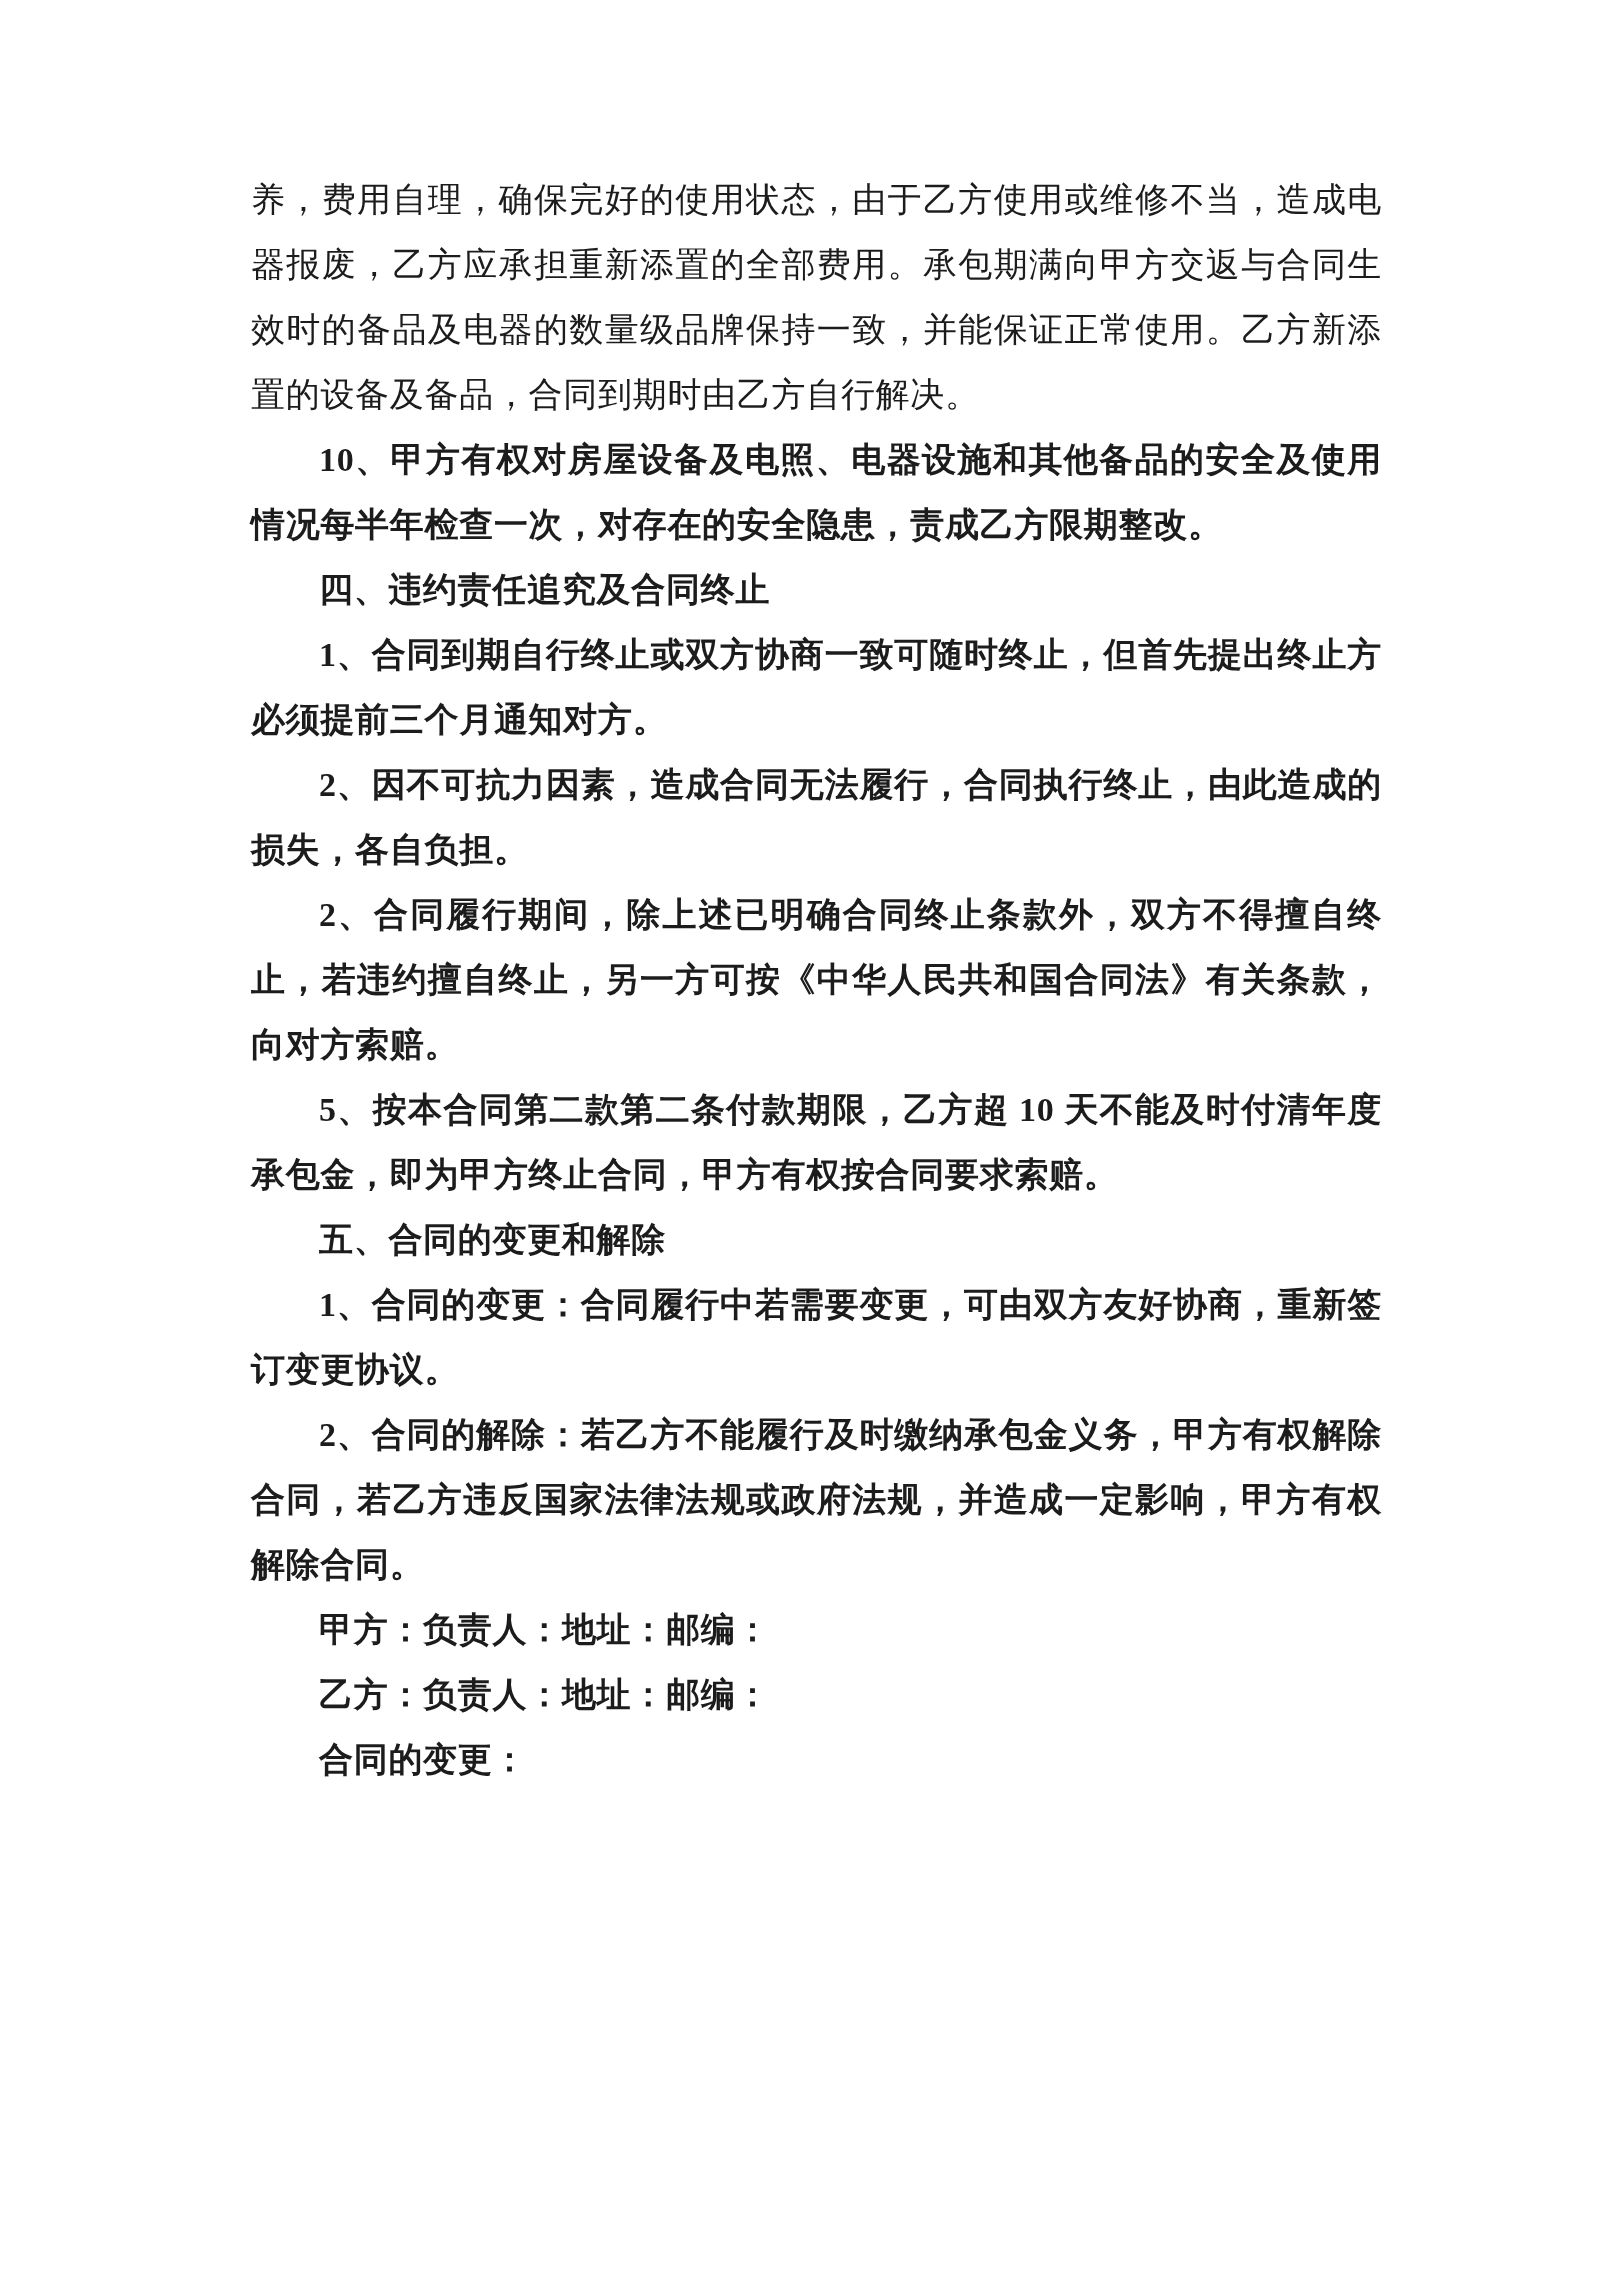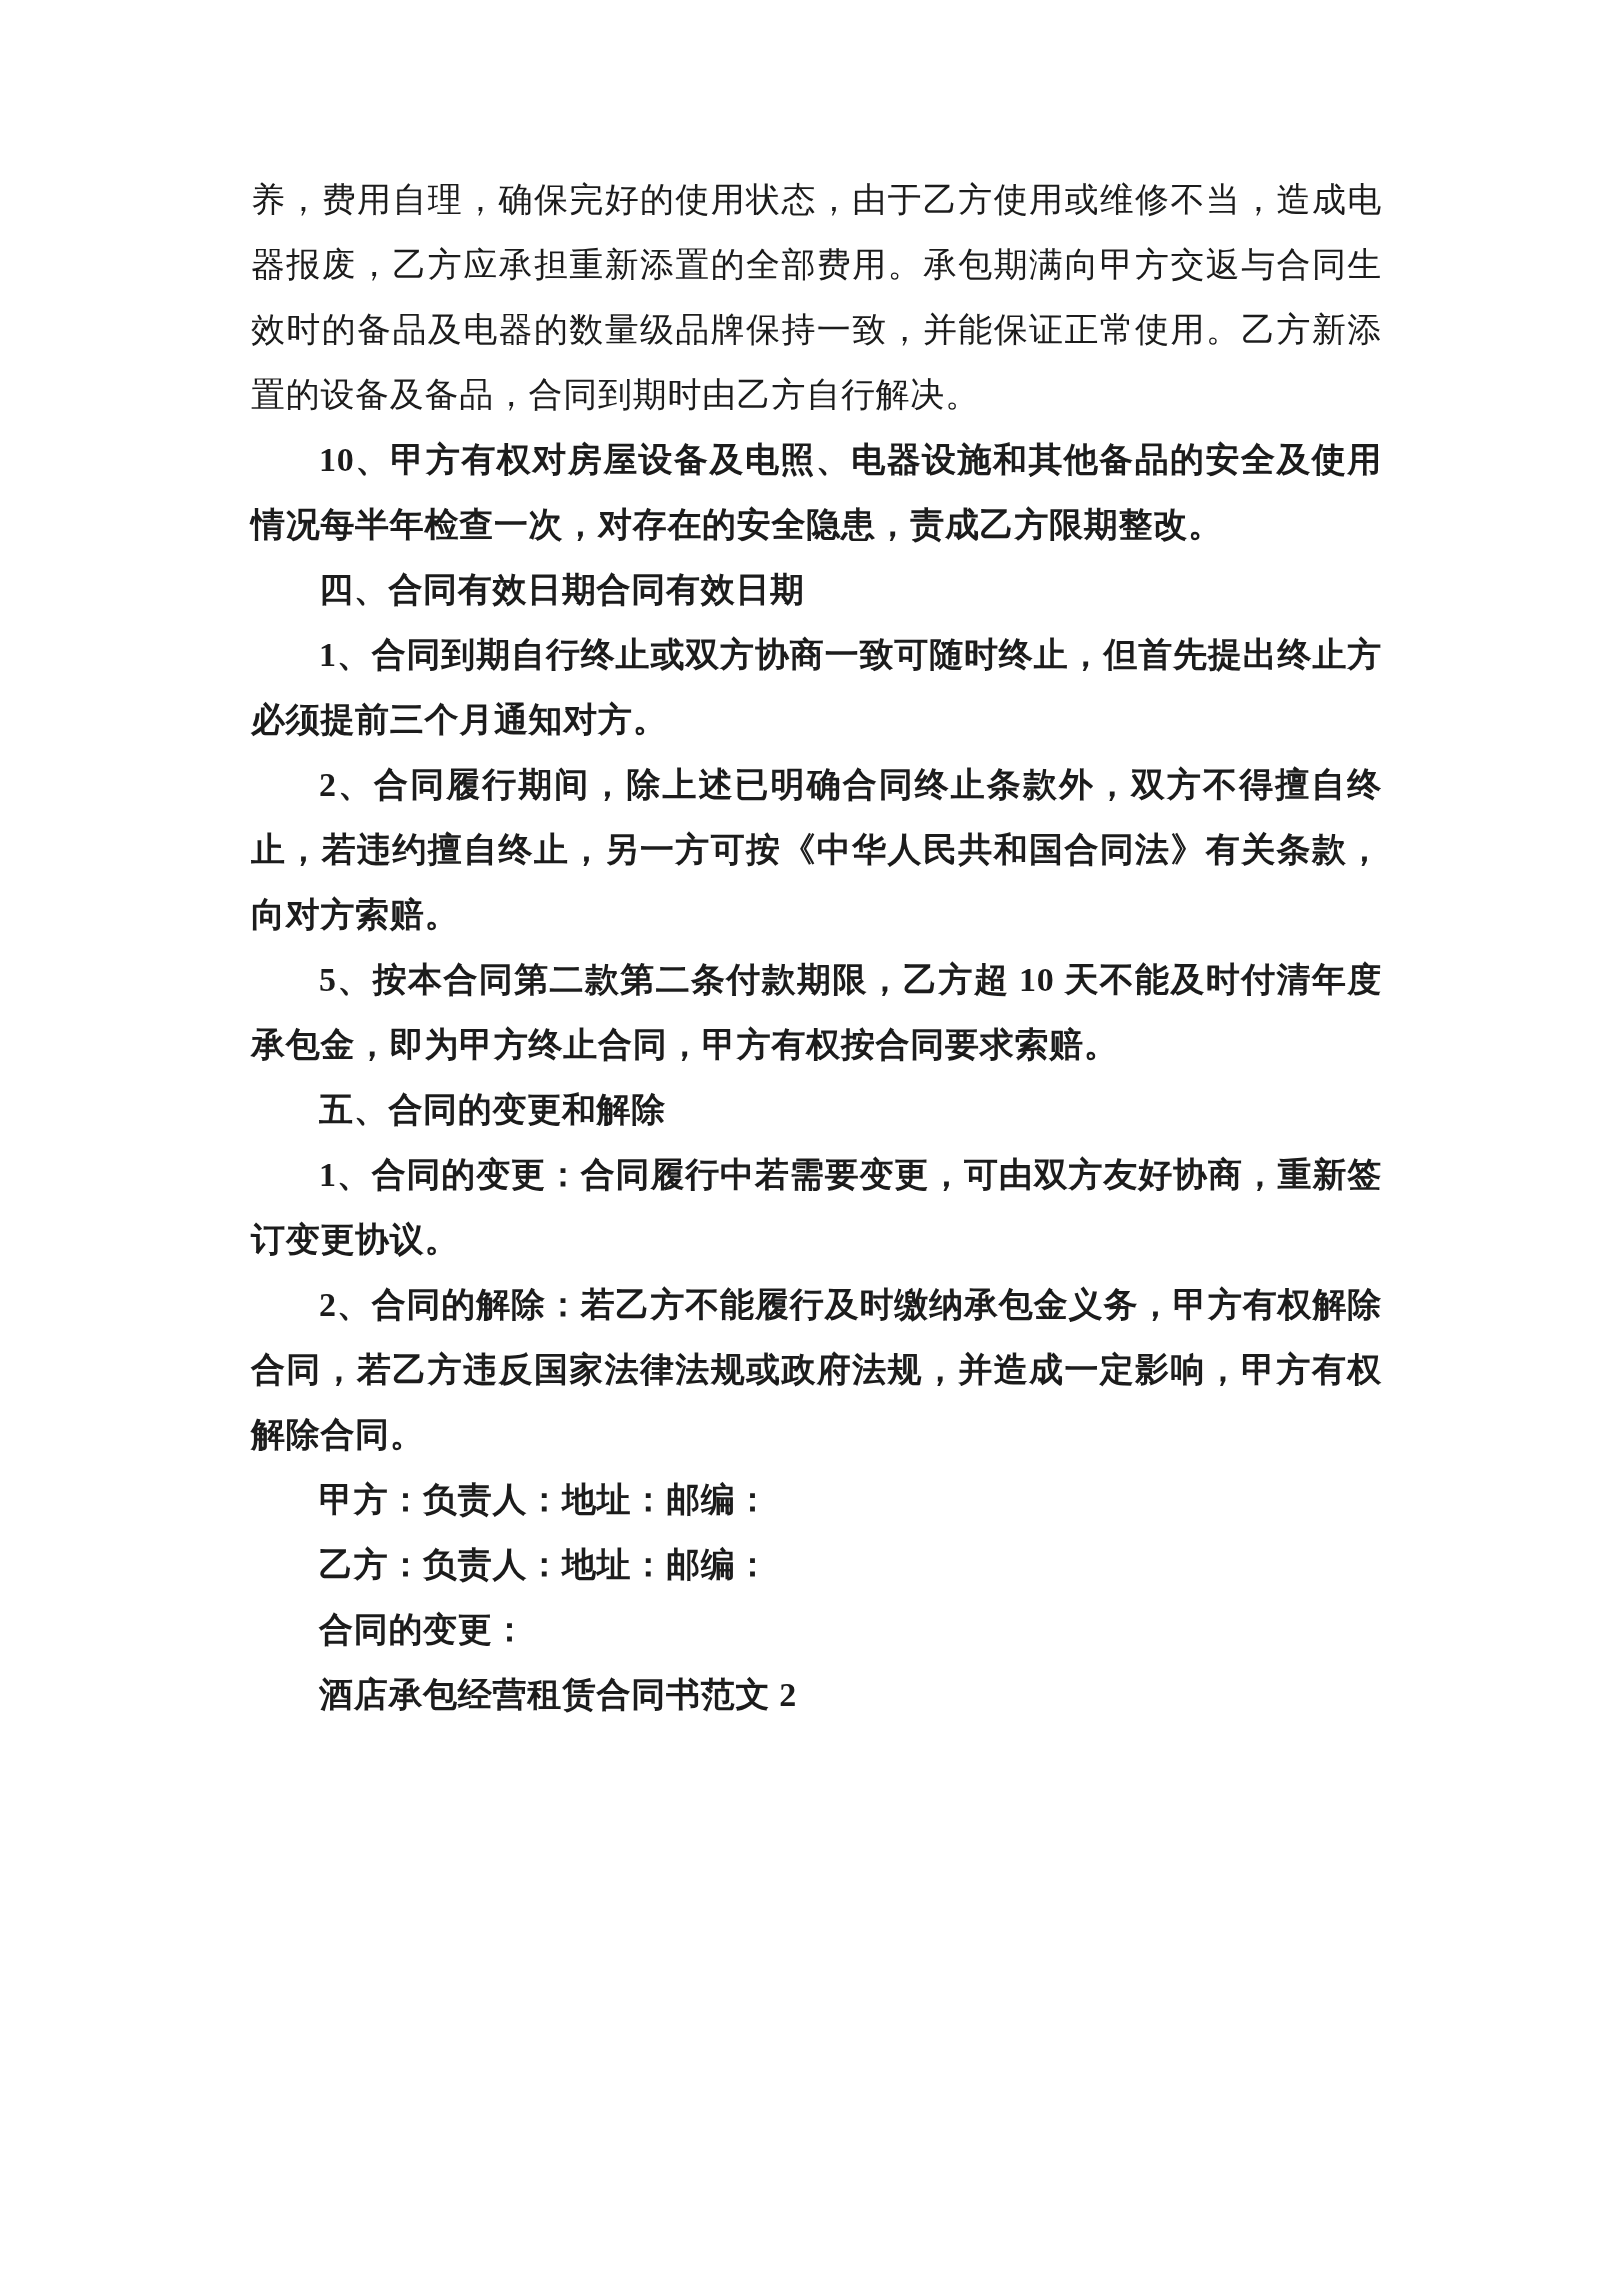--- a/index.html
+++ b/index.html
@@ -36,22 +36,23 @@
     font-weight: bold;
   }
 </style>
 </head>
 <body>
 
 <div class="page">
   <div class="content">
     <p>养，费用自理，确保完好的使用状态，由于乙方使用或维修不当，造成电器报废，乙方应承担重新添置的全部费用。承包期满向甲方交返与合同生效时的备品及电器的数量级品牌保持一致，并能保证正常使用。乙方新添置的设备及备品，合同到期时由乙方自行解决。</p>
     <p class="indent">10、甲方有权对房屋设备及电照、电器设施和其他备品的安全及使用情况每半年检查一次，对存在的安全隐患，责成乙方限期整改。</p>
-    <p class="indent">四、合同有效日期合同有效日期</p>
+    <p class="indent">四、违约责任追究及合同终止</p>
     <p class="indent">1、合同到期自行终止或双方协商一致可随时终止，但首先提出终止方必须提前三个月通知对方。</p>
+    <p class="indent">2、因不可抗力因素，造成合同无法履行，合同执行终止，由此造成的损失，各自负担。</p>
     <p class="indent">2、合同履行期间，除上述已明确合同终止条款外，双方不得擅自终止，若违约擅自终止，另一方可按《中华人民共和国合同法》有关条款，向对方索赔。</p>
     <p class="indent">5、按本合同第二款第二条付款期限，乙方超 10 天不能及时付清年度承包金，即为甲方终止合同，甲方有权按合同要求索赔。</p>
     <p class="indent">五、合同的变更和解除</p>
     <p class="indent">1、合同的变更：合同履行中若需要变更，可由双方友好协商，重新签订变更协议。</p>
     <p class="indent">2、合同的解除：若乙方不能履行及时缴纳承包金义务，甲方有权解除合同，若乙方违反国家法律法规或政府法规，并造成一定影响，甲方有权解除合同。</p>
     <p class="indent">甲方：负责人：地址：邮编：</p>
     <p class="indent">乙方：负责人：地址：邮编：</p>
     <p class="indent">合同的变更：</p>
     <p class="indent">酒店承包经营租赁合同书范文 2</p>
   </div>

